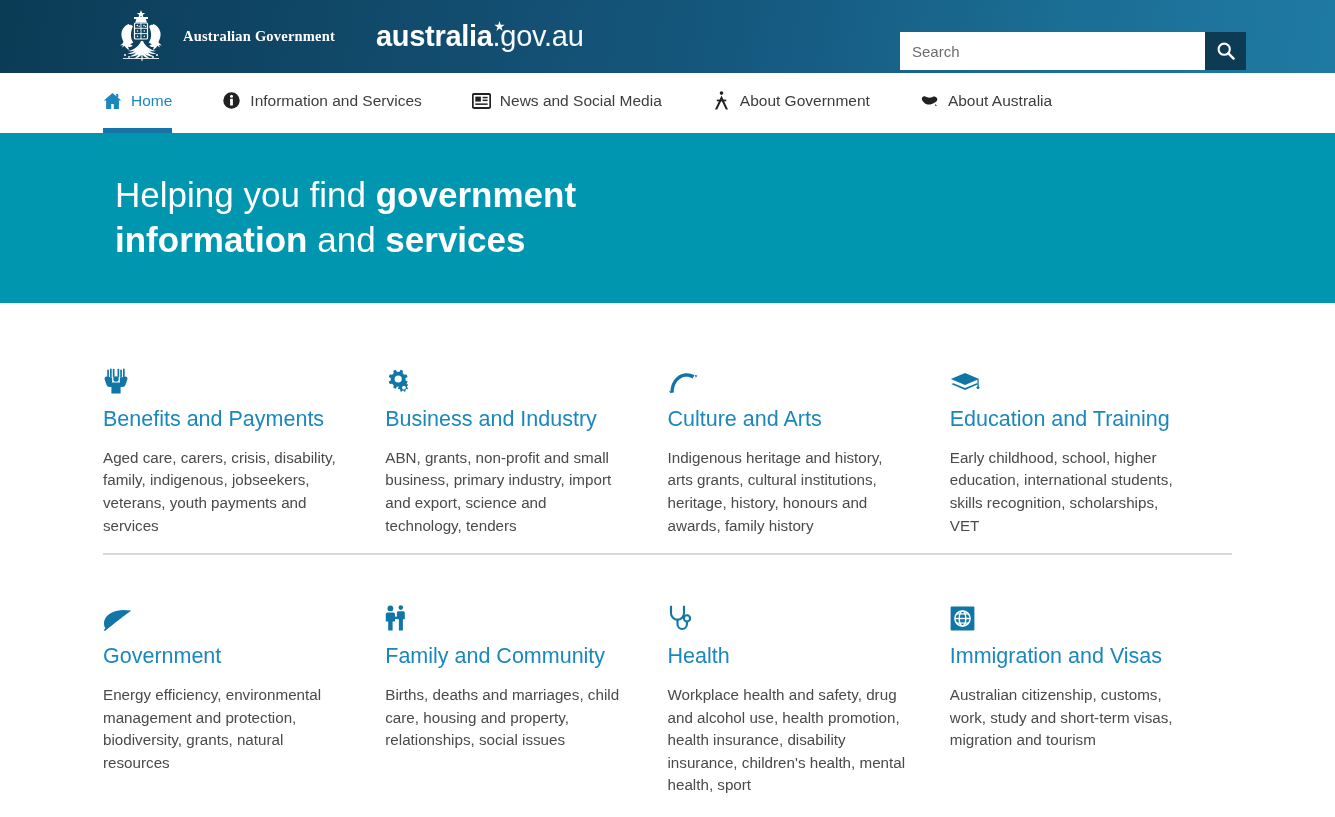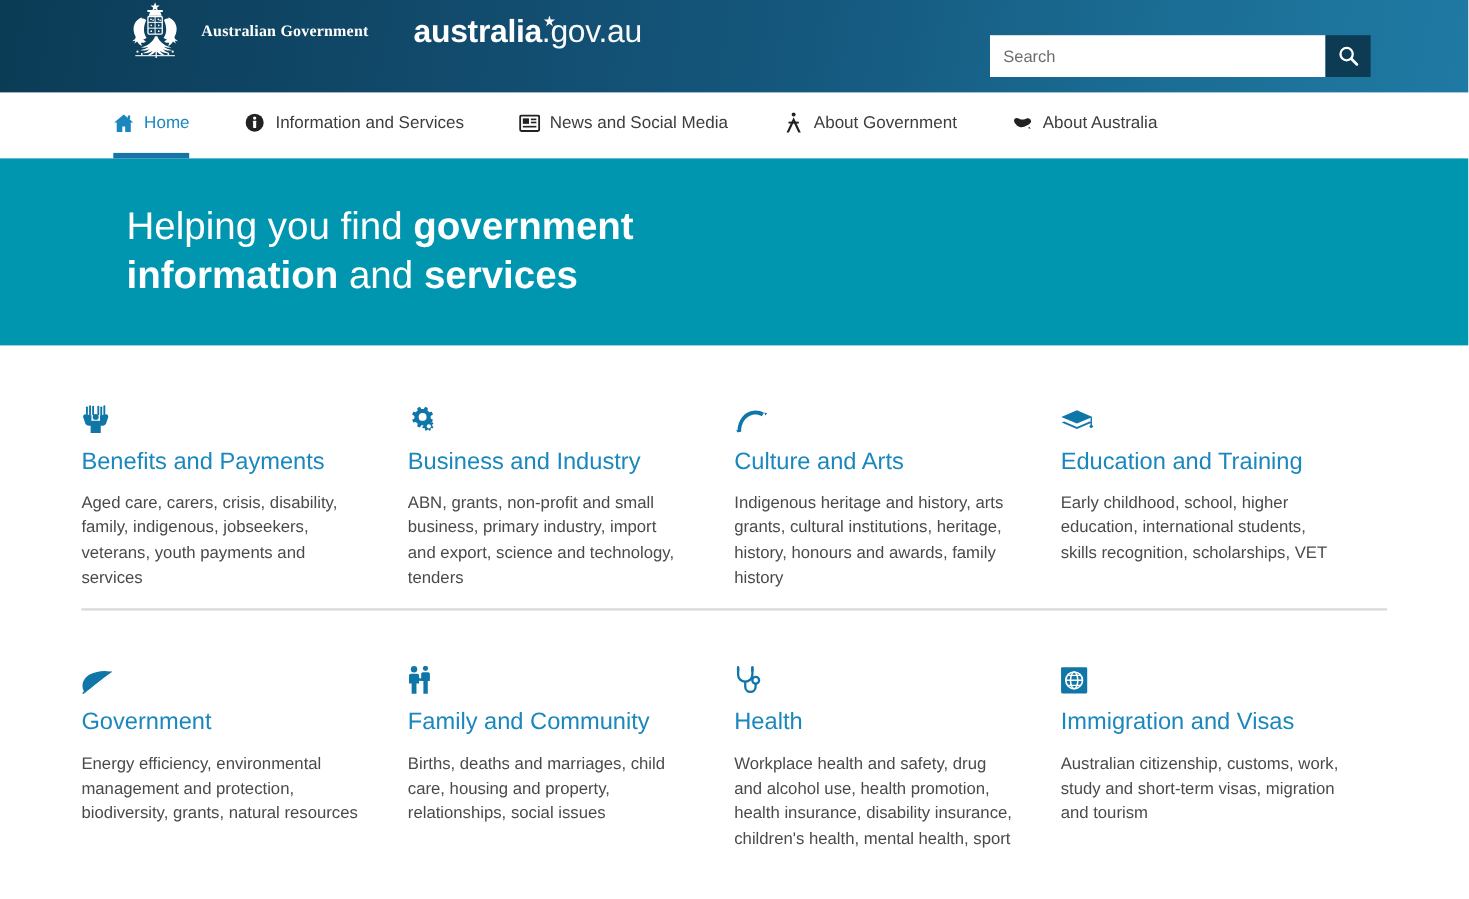--- a/index.html
+++ b/index.html
@@ -8,25 +8,25 @@
     margin: 0; padding: 0;
     width: 1335px; height: 817px;
     overflow: hidden;
     background: #ffffff;
     font-family: "Liberation Sans", sans-serif;
     -webkit-font-smoothing: antialiased;
   }
 
   
   .site-header {
-    height: 84px;
+    height: 73px;
     width: 100%;
     background: linear-gradient(100deg, #0b3c56 0%, #11496a 28%, #15587e 55%, #1b6e95 80%, #1f7aa3 100%);
     display: flex;
-    align-items: flex-start;
+    align-items: center;
     position: relative;
   }
   .brand {
     display: flex;
     align-items: center;
     margin-left: 103px;
     gap: 0px;
   }
   .crest {
     width: 76px; height: 58px;
@@ -139,21 +139,22 @@
     margin: 12px;
     font-size: 35px;
     line-height: 1.28;
     color: #ffffff;
     font-weight: 300;
   }
   .hero h1 .b { font-weight: 600; }
 
   
   .content {
-    padding: 0 74px;
+    padding: 0 103px;
+    margin-top: 11px;
   }
   .card-row {
     display: flex;
     padding-top: 46px;
   }
   .card-row.row2 {
     border-top: 2px solid #d8d8d8;
     padding-top: 42px;
     margin-top: 16px;
   }

